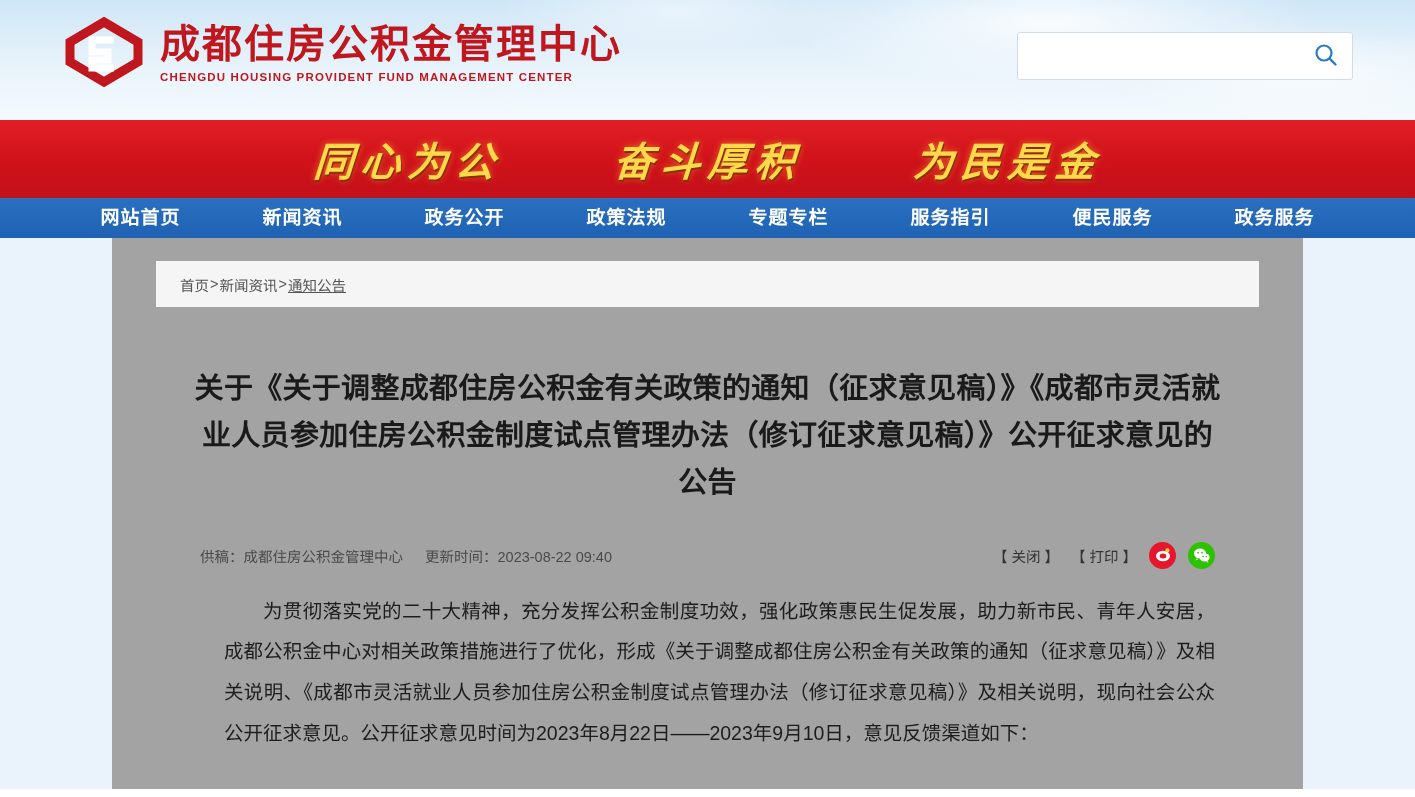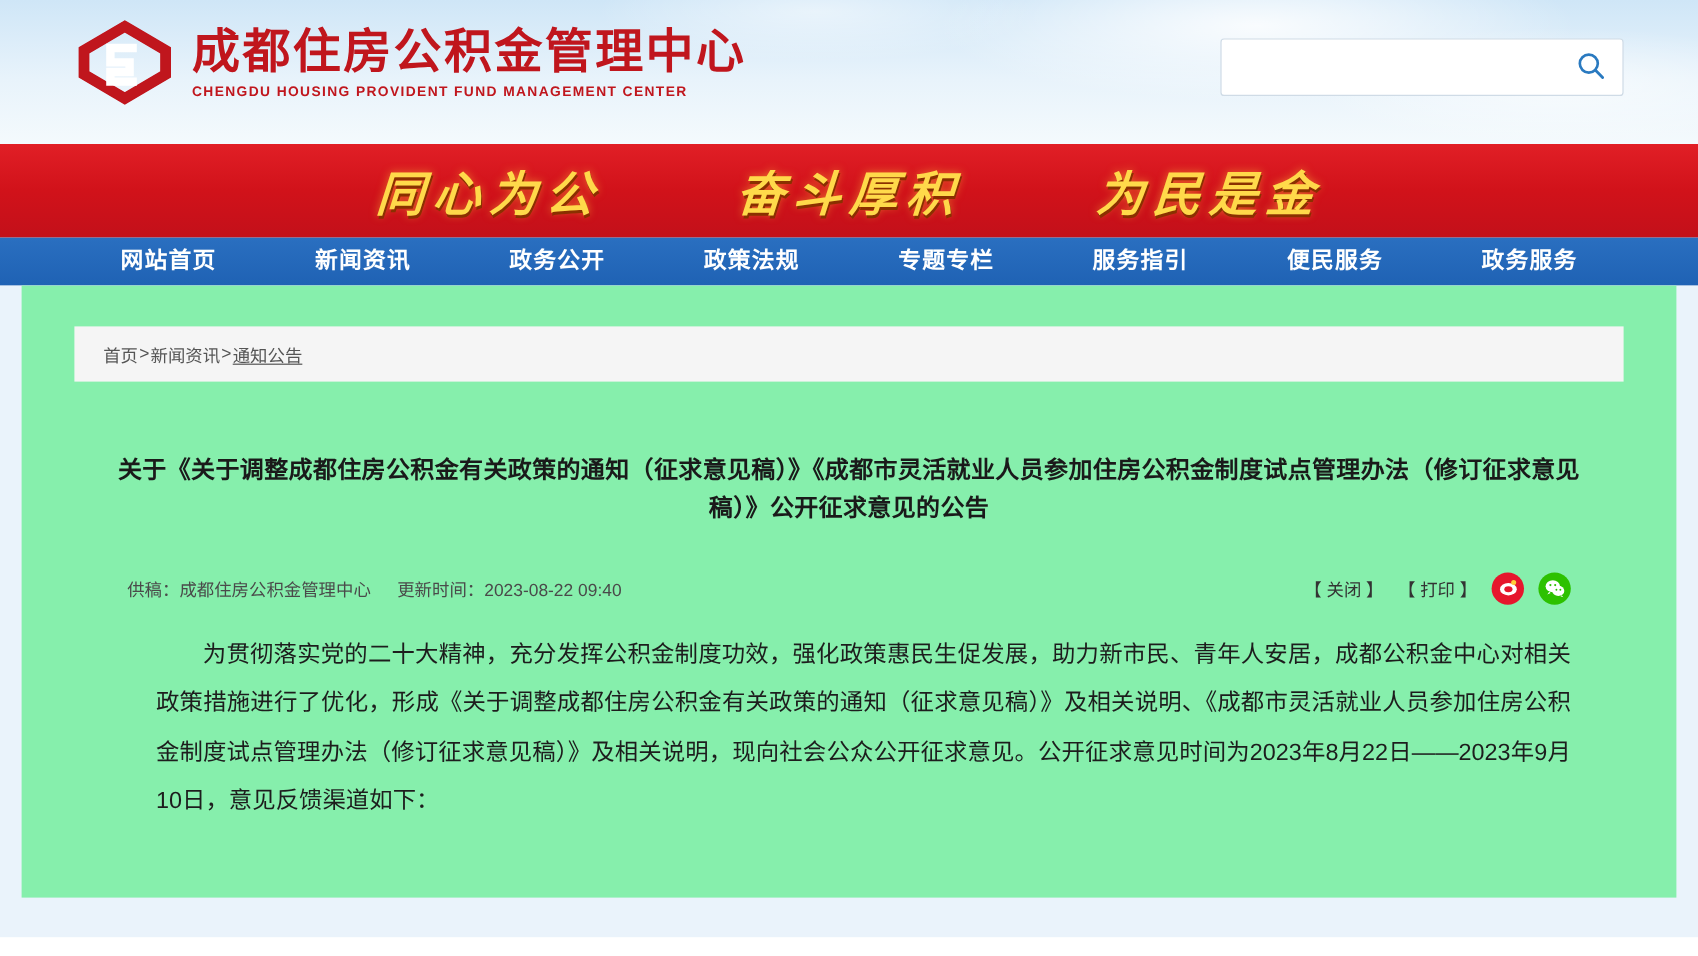--- a/index.html
+++ b/index.html
@@ -121,24 +121,24 @@
     letter-spacing: 1px;
   }
 
   
   .page-bg {
     background: #eaf3fb;
     padding: 0;
     min-height: 543px;
   }
   .content-card {
-    width: 1379px;
+    width: 1191px;
     margin: 0 auto;
-    background: #86efac;
-    padding: 16px 0 30px 0;
+    background: #a3a3a3;
+    padding: 5px 0 30px 0;
     min-height: 510px;
   }
   .breadcrumb-wrap {
     margin: 0 44px;
     padding: 18px 0 18px 0;
   }
   .breadcrumb {
     background: #f5f5f5;
     height: 46px;
     display: flex;
@@ -151,21 +151,21 @@
     color: #555;
     text-decoration: none;
     cursor: pointer;
   }
   .breadcrumb a:last-child { text-decoration: underline; }
   .breadcrumb .sep { margin: 0 1px; color: #555; }
 
   .article-title {
     margin: 40px 78px 0 78px;
     text-align: center;
-    font-size: 20px;
+    font-size: 29px;
     font-weight: bold;
     color: #1a1a1a;
     line-height: 1.62;
     letter-spacing: 0.3px;
   }
 
   .meta-row {
     margin: 36px 88px 0 88px;
     display: flex;
     align-items: center;

